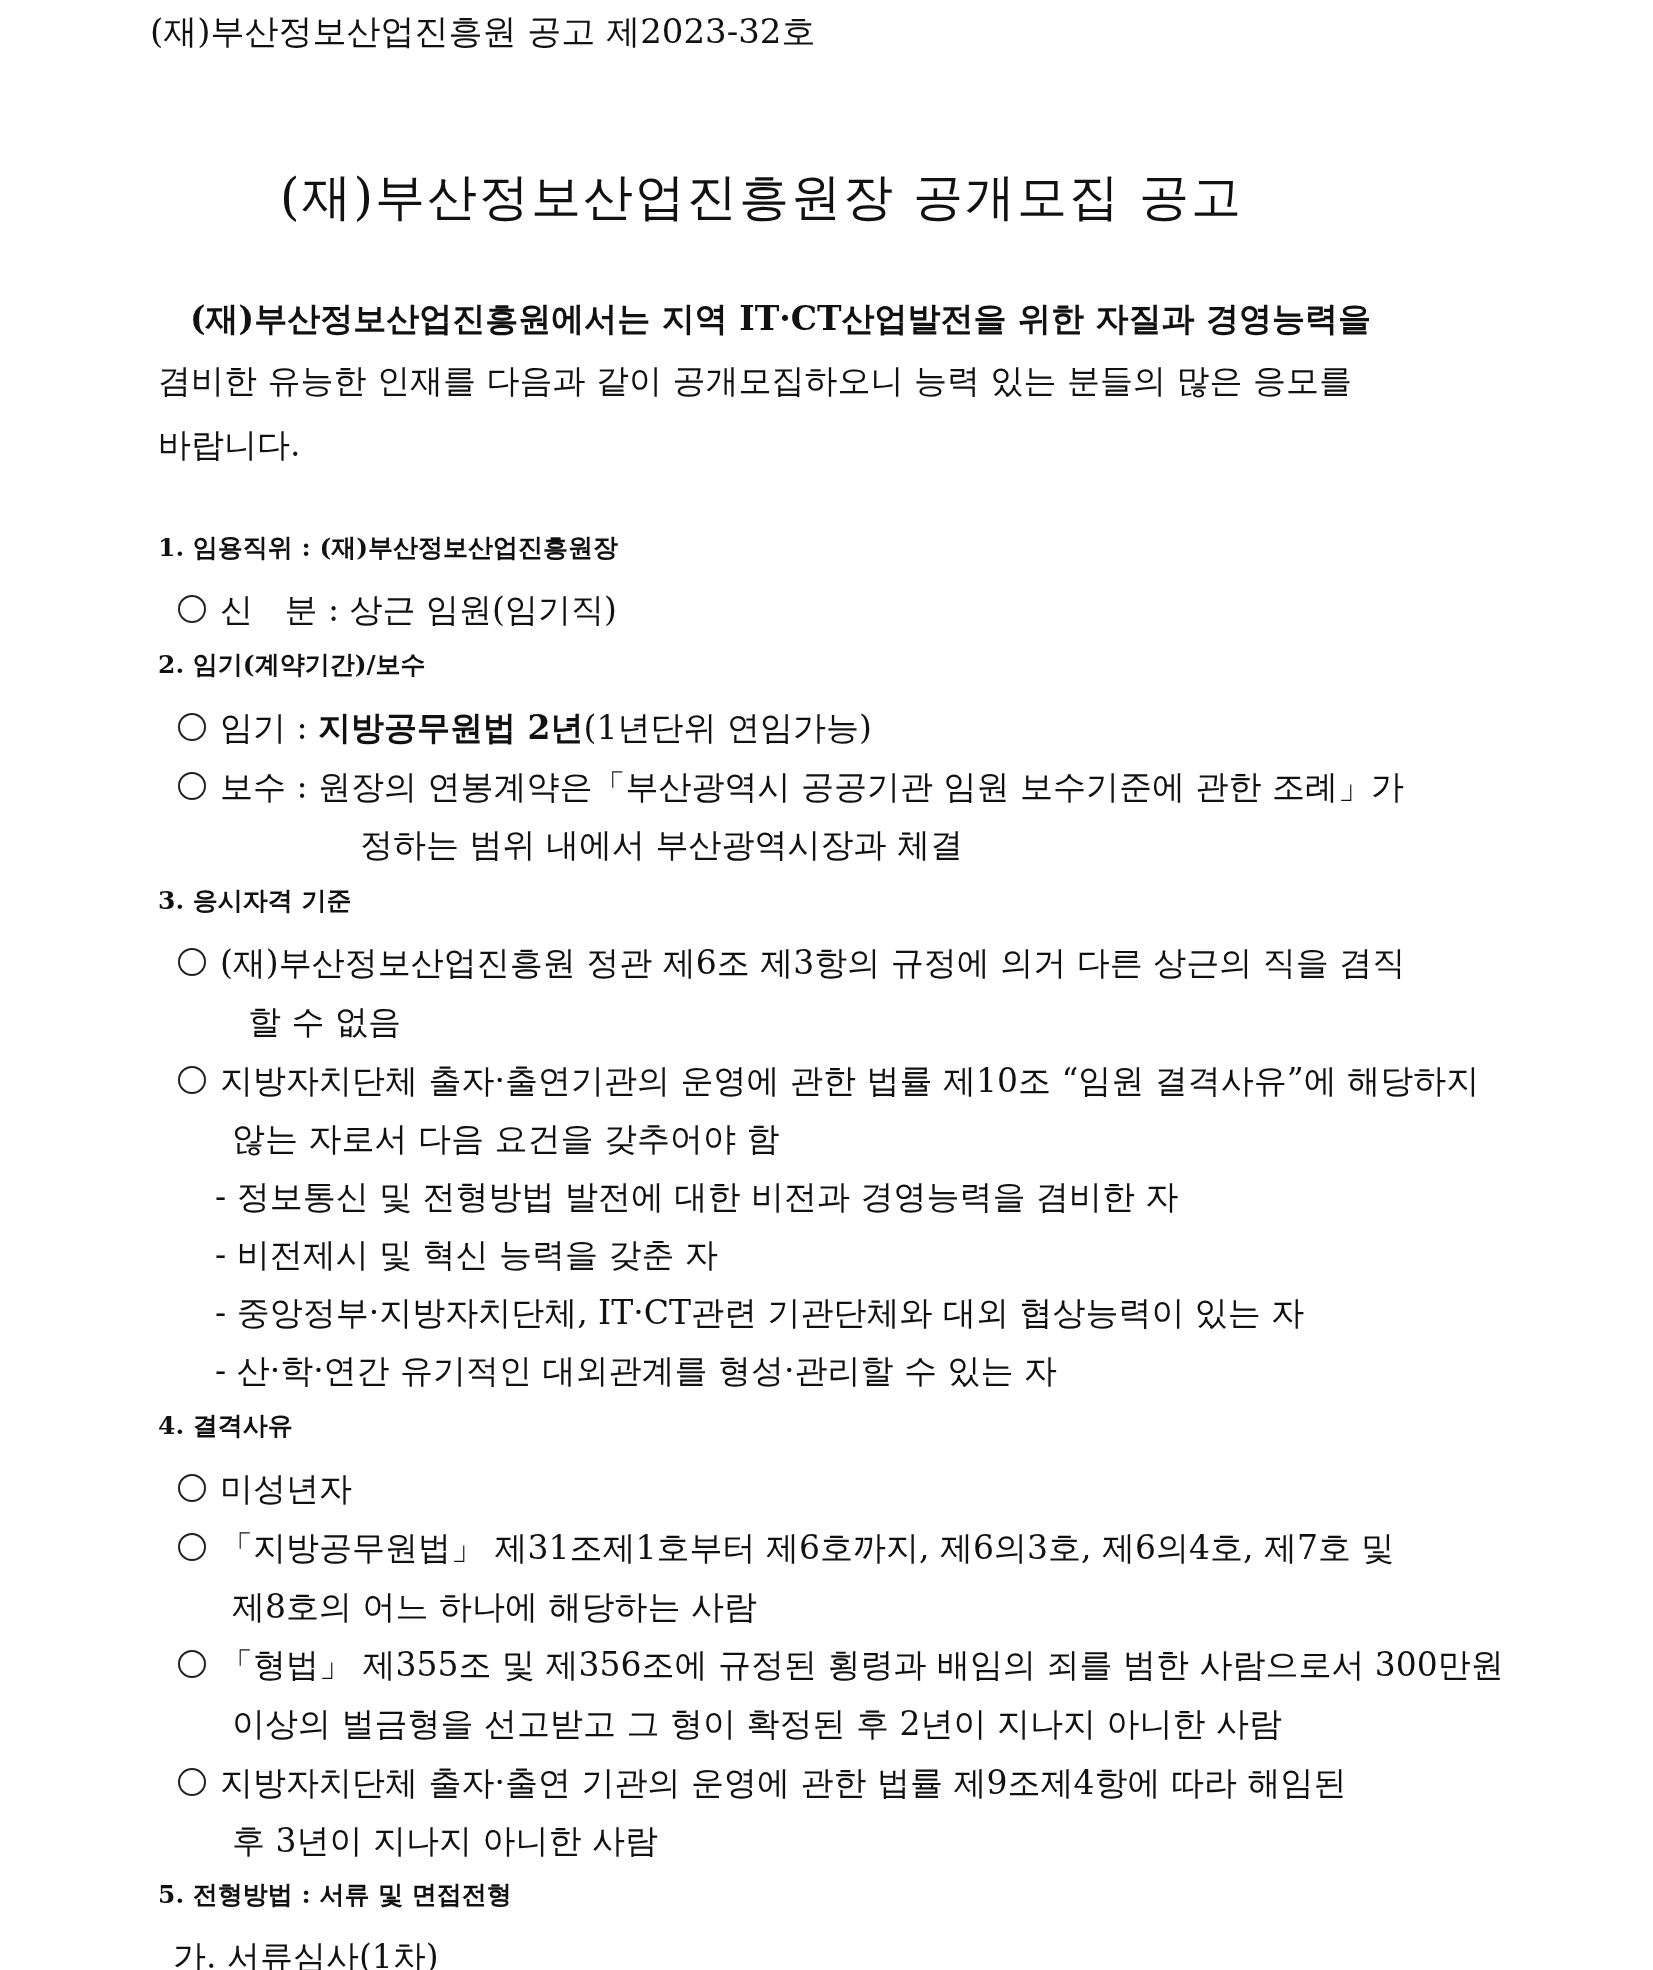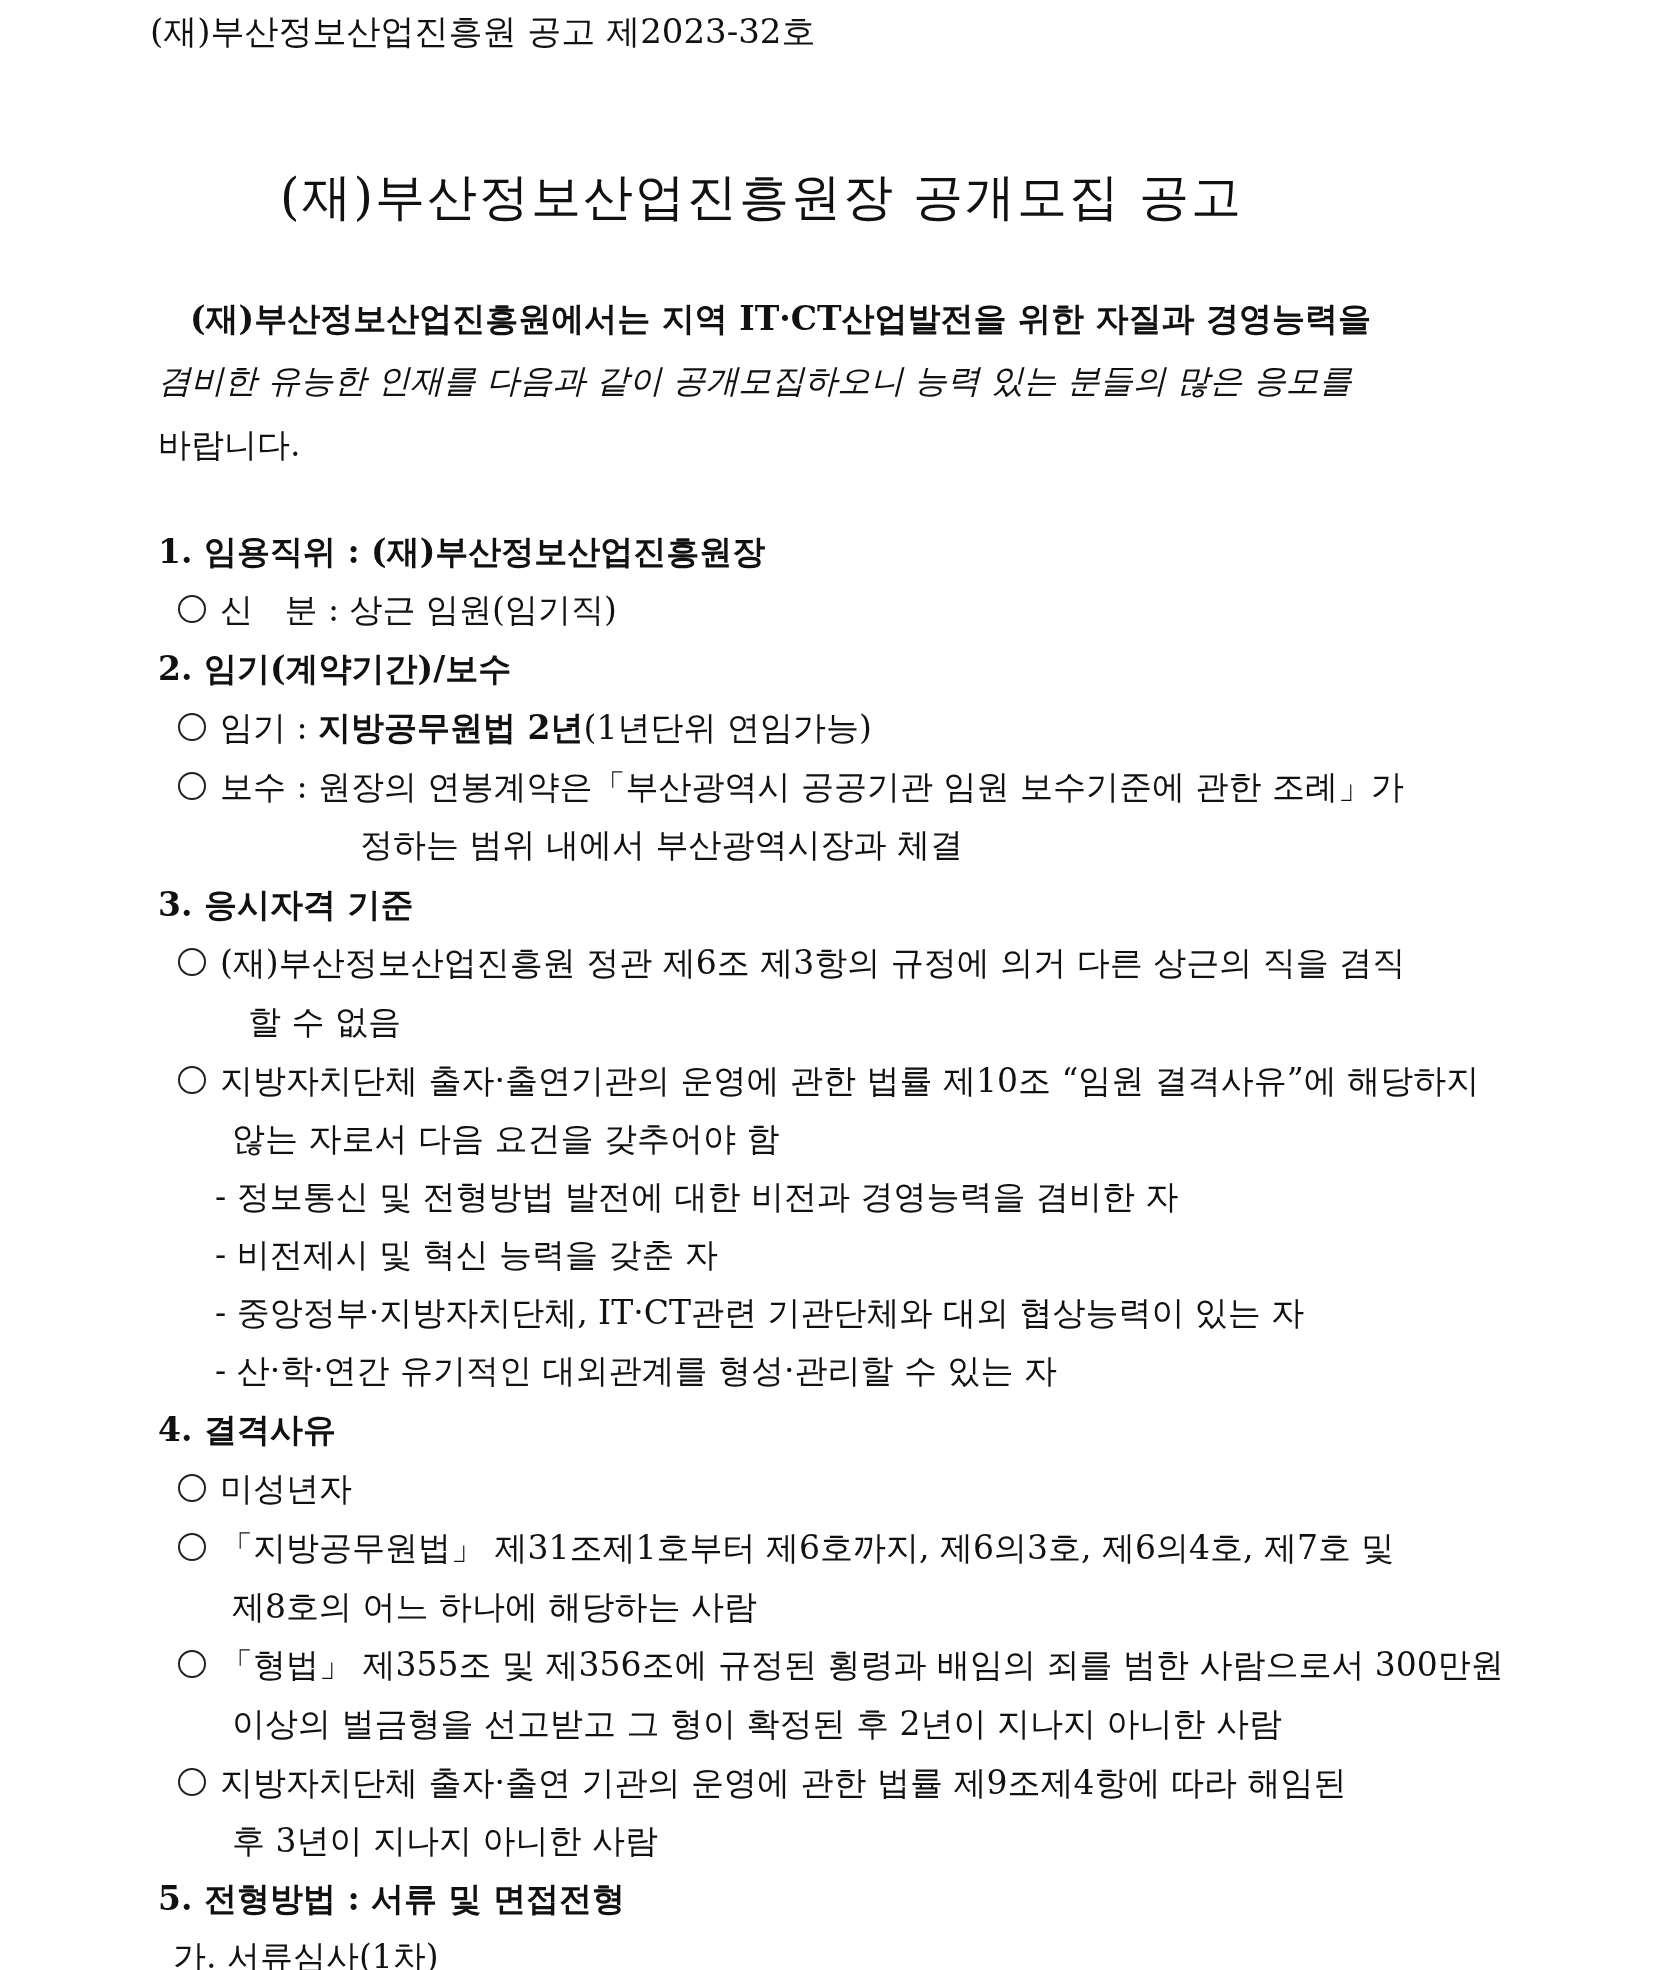--- a/index.html
+++ b/index.html
@@ -18,21 +18,21 @@
   .line {
     position: absolute;
     white-space: nowrap;
     line-height: 1;
     font-size: 33px;
     letter-spacing: 0px;
   }
   .notice-no { left: 150px; top: 14px; font-size: 34px; }
   .title { left: 0; width: 1523px; text-align: center; top: 172px; font-size: 50px; letter-spacing: 2px; }
   .body-text { font-size: 33px; }
-  .heading { font-weight: bold; font-size: 33px; left: 158px; }
+  .heading { font-weight: bold; font-size: 25px; left: 158px; }
   .bold { font-weight: bold; }
   .circle {
     display: inline-block;
     width: 24px;
     height: 24px;
     border: 2px solid #222;
     border-radius: 50%;
     vertical-align: middle;
     margin-right: 14px;
     margin-top: -6px;
@@ -45,21 +45,21 @@
 </head>
 <body>
 
 <div>
 
   <div class="line notice-no">(재)부산정보산업진흥원 공고 제2023-32호</div>
 
   <div class="line title">(재)부산정보산업진흥원장 공개모집 공고</div>
 
   <div class="line body-text" style="left:190px; top:302px; width:1315px;font-weight:bold;">(재)부산정보산업진흥원에서는 지역 IT·CT산업발전을 위한 자질과 경영능력을</div>
-  <div class="line body-text" style="left:158px; top:364px; width:1347px;font-style:italic;">겸비한 유능한 인재를 다음과 같이 공개모집하오니 능력 있는 분들의 많은 응모를</div>
+  <div class="line body-text" style="left:158px; top:364px; width:1347px;">겸비한 유능한 인재를 다음과 같이 공개모집하오니 능력 있는 분들의 많은 응모를</div>
   <div class="line body-text" style="left:158px; top:428px;">바랍니다.</div>
 
   <div class="line heading" style="top:535px;">1. 임용직위 : (재)부산정보산업진흥원장</div>
   <div class="line bullet-line" style="top:593px;">
     <span class="circle"></span><span style="white-space:pre;">신   분 : </span><span>상근 임원(임기직)</span>
   </div>
 
   <div class="line heading" style="top:652px;">2. 임기(계약기간)/보수</div>
   <div class="line bullet-line" style="top:711px;">
     <span class="circle"></span><span style="white-space:pre;">임기 : </span><span class="bold">지방공무원법 2년</span><span>(1년단위 연임가능)</span>

